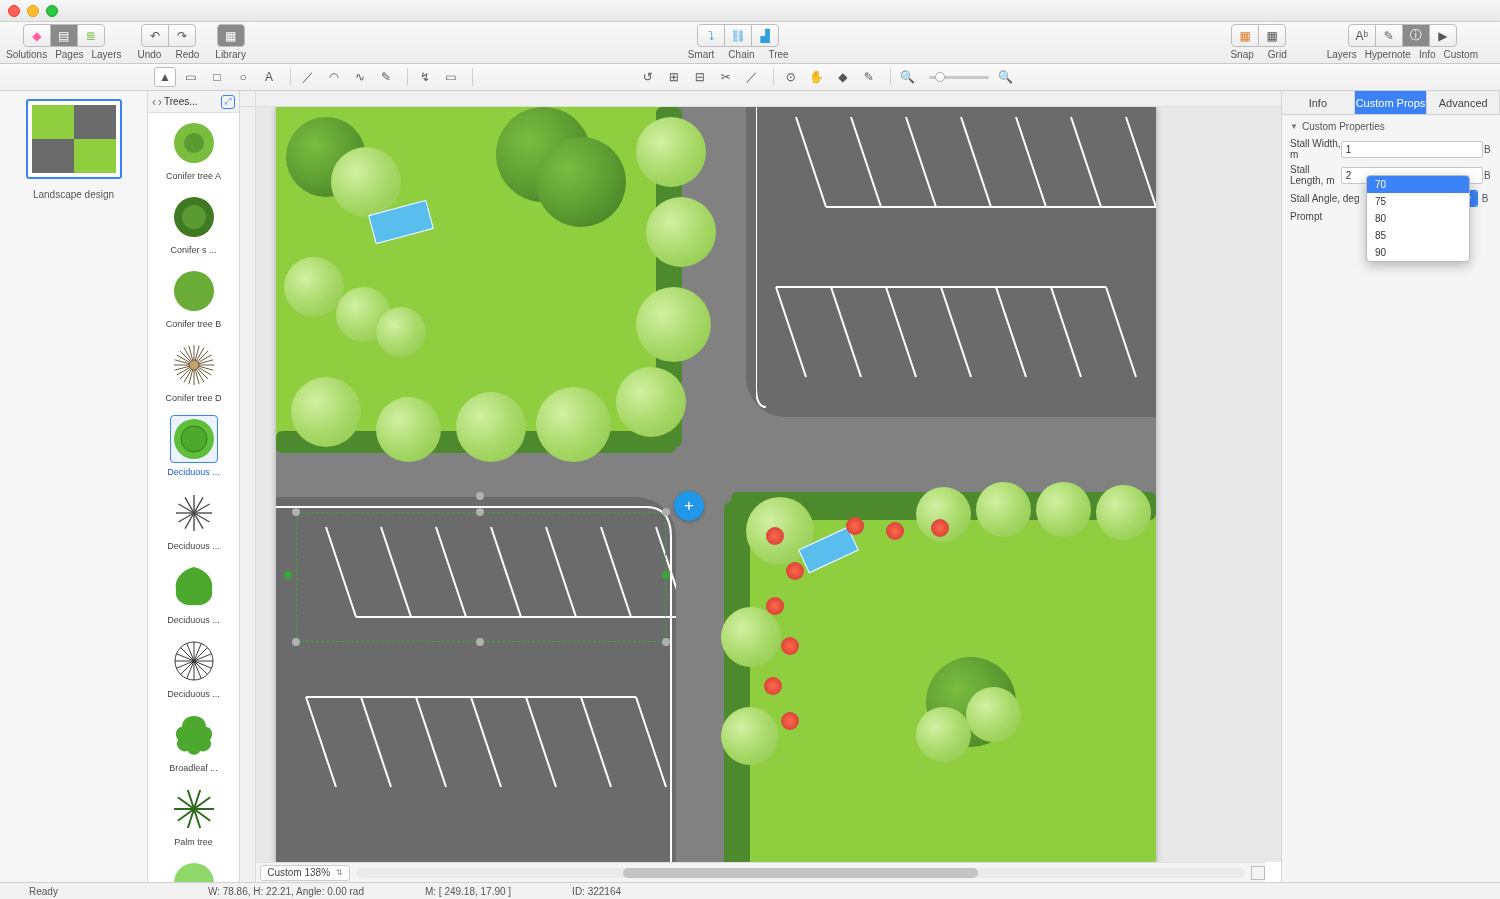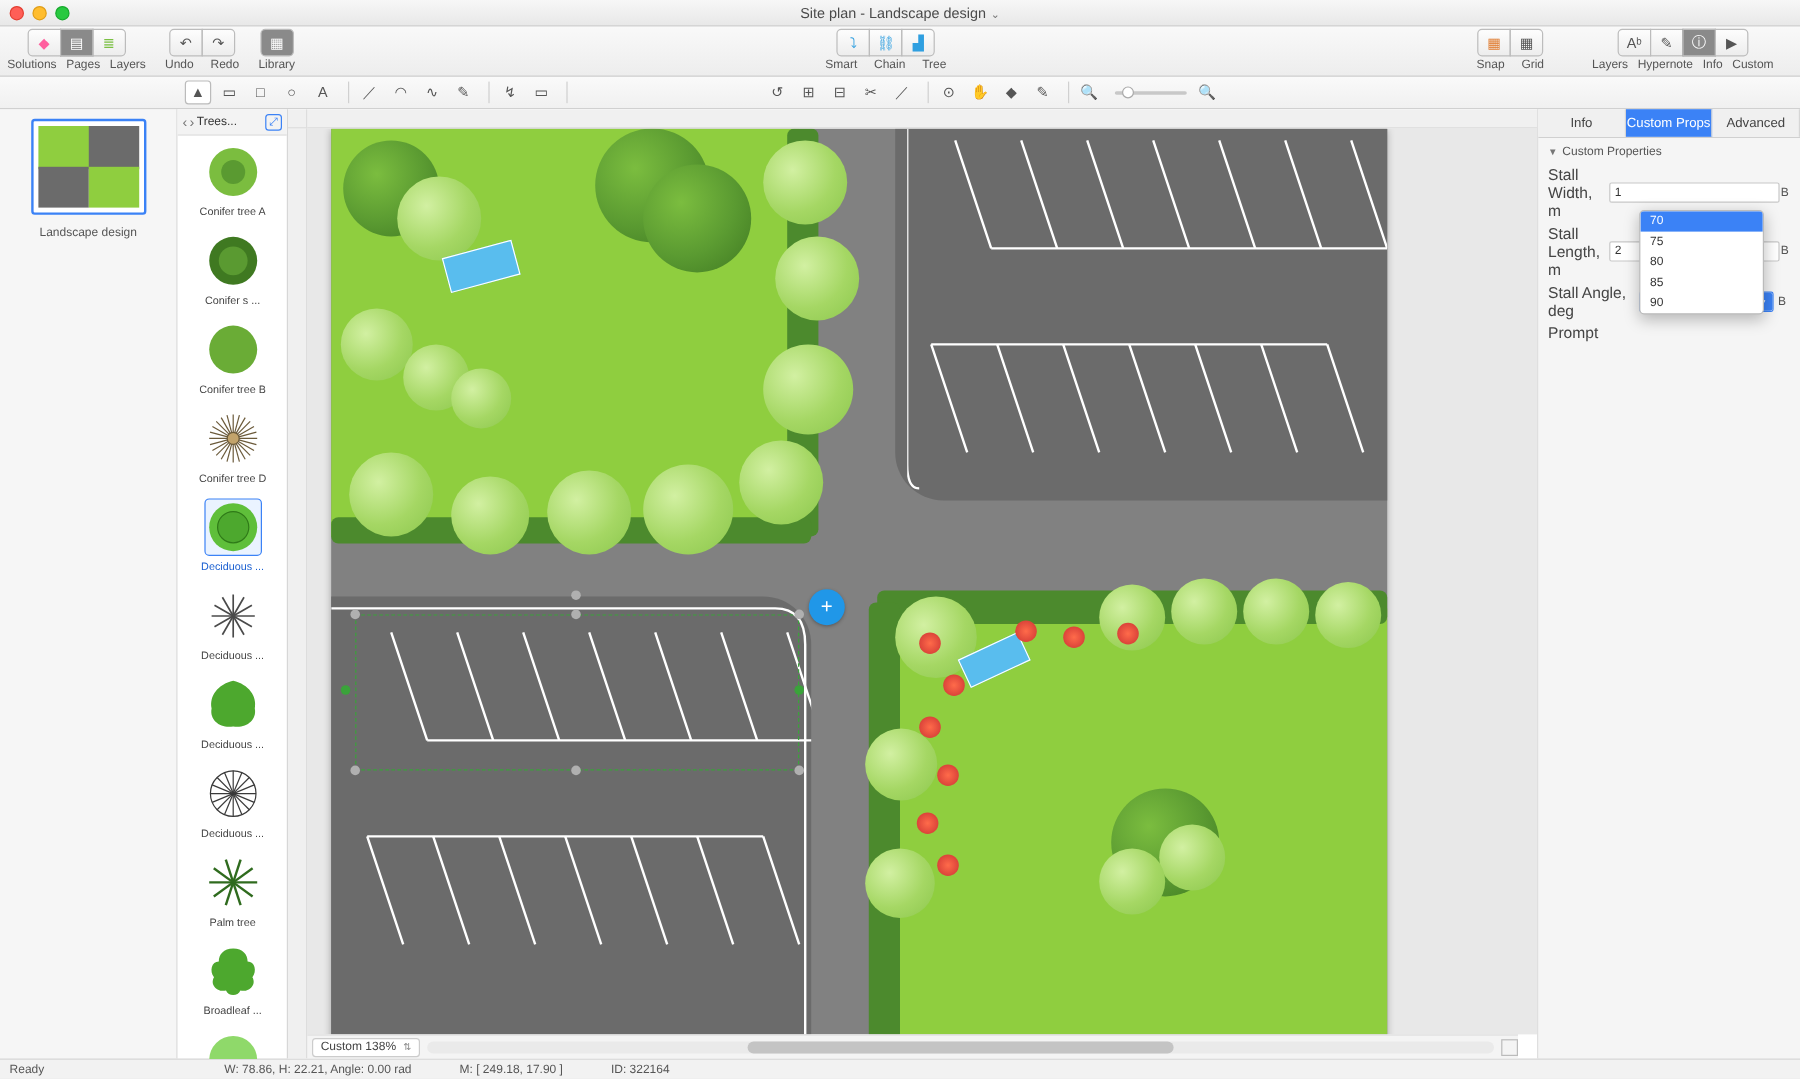--- a/index.html
+++ b/index.html
@@ -86,49 +86,48 @@
 
 
 .inspector{width:218px; background:#f5f5f5;}
 .insp-tabs{display:flex;height:24px;border-bottom:1px solid #d0d0d0;}
 .insp-tab{flex:1;display:flex;align-items:center;justify-content:center;font-size:11px;color:#444;background:#f0f0f0;border-right:1px solid #d6d6d6;}
 .insp-tab.active{background:#3b82f6;color:#fff;}
 .insp-section{padding:6px 8px;}
 .sect-head{font-size:10px;color:#555;display:flex;align-items:center;margin-bottom:6px;}
 .sect-head .tri{font-size:8px;margin-right:4px;color:#777;}
 .prop-row{display:flex;align-items:center;margin-bottom:4px;}
-.prop-lbl{width:76px;font-size:13px;color:#444;}
+.prop-lbl{width:76px;font-size:10px;color:#444;}
 .prop-input{flex:1;height:17px;background:#fff;border:1px solid #c8c8c8;border-radius:2px;font-size:10px;padding:0 4px;color:#333;}
 .prop-sel{flex:1;height:17px;background:#fff;border:1px solid #3b82f6;border-radius:2px;font-size:10px;padding:0 4px;color:#333;position:relative;}
 .prop-sel .arr{position:absolute;right:0;top:0;width:16px;height:100%;background:#3b82f6;color:#fff;display:flex;align-items:center;justify-content:center;font-size:8px;border-radius:0 2px 2px 0;}
 .prop-suffix{width:14px;text-align:center;font-size:10px;color:#555;}
 .dropdown{position:absolute;background:#fff;border:1px solid #bbb;border-radius:4px;box-shadow:0 4px 12px rgba(0,0,0,.25);z-index:100;overflow:hidden;}
 .dropdown .opt{padding:3px 8px;font-size:10px;color:#333;}
 .dropdown .opt.sel{background:#3b82f6;color:#fff;}
 
 
 .statusbar{height:17px;background:#f2f2f2;border-top:1px solid #d0d0d0;display:flex;align-items:center;font-size:10px;color:#555;padding:0 8px;}
-.statusbar .seg{margin-right:40px;}
+.statusbar .seg{margin-right:40px;margin-left:21px;}
 
 
 .svg-tree{width:44px;height:44px;}
 
 
 .mini .green{background:#8fce3f;} .mini .gray{background:#6b6b6b;}
 </style>
 </head>
 <body>
 
 <div class="titlebar">
   <div class="traffic-lights">
     <span class="tl-red"></span>
     <span class="tl-yellow"></span>
     <span class="tl-green"></span>
   </div>
-  <div class="title-text"><span>Site plan - Landscape design</span><span class="caret">⌄</span></div>
 </div>
 
 <div class="toolbar-top">
   <div class="tb-group">
     <div class="tb-icons">
       <div class="tb-btn seg-l">
           <span style="color:#ff5f9e;">◆</span>
         </div>
       <div class="tb-btn seg-m active">
           <span>▤</span>
@@ -454,43 +453,43 @@
                 <line x1="22" y1="22" x2="35.4350288425444" y2="8.564971157455593"></line>
                 <line x1="22" y1="22" x2="39.55371111771444" y2="14.729014785063281"></line>
               </g>
             </svg>
           </div>
           <div class="txt">Deciduous ...</div>
         </div>
         <div class="lib-item">
           <div class="ic">
             <svg class="svg-tree" viewBox="0 0 44 44">
+              <path d="M22 3 C30 3 34 8 34 14 C40 14 42 22 38 27 C42 34 34 40 28 38 C26 43 18 43 16 38 C10 40 2 34 6 27 C2 22 4 14 10 14 C10 8 14 3 22 3 Z" fill="#4da82e"></path>
+            </svg>
+          </div>
+          <div class="txt">Broadleaf ...</div>
+        </div>
+        <div class="lib-item">
+          <div class="ic">
+            <svg class="svg-tree" viewBox="0 0 44 44">
               <g stroke="#2f6b1e" stroke-width="2" fill="none">
                 <path d="M22 22 Q32 22 42 22"></path>
                 <path d="M22 22 Q30.090169943749473 27.877852522924734 38.180339887498945 33.75570504584947"></path>
                 <path d="M22 22 Q25.090169943749473 31.510565162951536 28.18033988749895 41.02113032590307"></path>
                 <path d="M22 22 Q18.909830056250527 31.510565162951536 15.819660112501053 41.02113032590307"></path>
                 <path d="M22 22 Q13.909830056250527 27.877852522924734 5.8196601125010545 33.75570504584947"></path>
                 <path d="M22 22 Q12 22 2 22.000000000000004"></path>
                 <path d="M22 22 Q13.909830056250524 16.12214747707527 5.819660112501047 10.24429495415054"></path>
                 <path d="M22 22 Q18.909830056250524 12.489434837048465 15.81966011250105 2.9788696740969307"></path>
                 <path d="M22 22 Q25.090169943749473 12.489434837048464 28.180339887498945 2.978869674096927"></path>
                 <path d="M22 22 Q30.090169943749473 16.122147477075266 38.180339887498945 10.244294954150533"></path>
               </g>
             </svg>
           </div>
           <div class="txt">Palm tree</div>
-        </div>
-        <div class="lib-item">
-          <div class="ic">
-            <svg class="svg-tree" viewBox="0 0 44 44">
-              <path d="M22 3 C30 3 34 8 34 14 C40 14 42 22 38 27 C42 34 34 40 28 38 C26 43 18 43 16 38 C10 40 2 34 6 27 C2 22 4 14 10 14 C10 8 14 3 22 3 Z" fill="#4da82e"></path>
-            </svg>
-          </div>
-          <div class="txt">Broadleaf ...</div>
         </div>
         <div class="lib-item">
           <div class="ic">
             <svg class="svg-tree" viewBox="0 0 44 44">
               <circle cx="22" cy="22" r="20" fill="#8fd96a"></circle>
             </svg>
           </div>
         </div>
       </div>
   </div>

